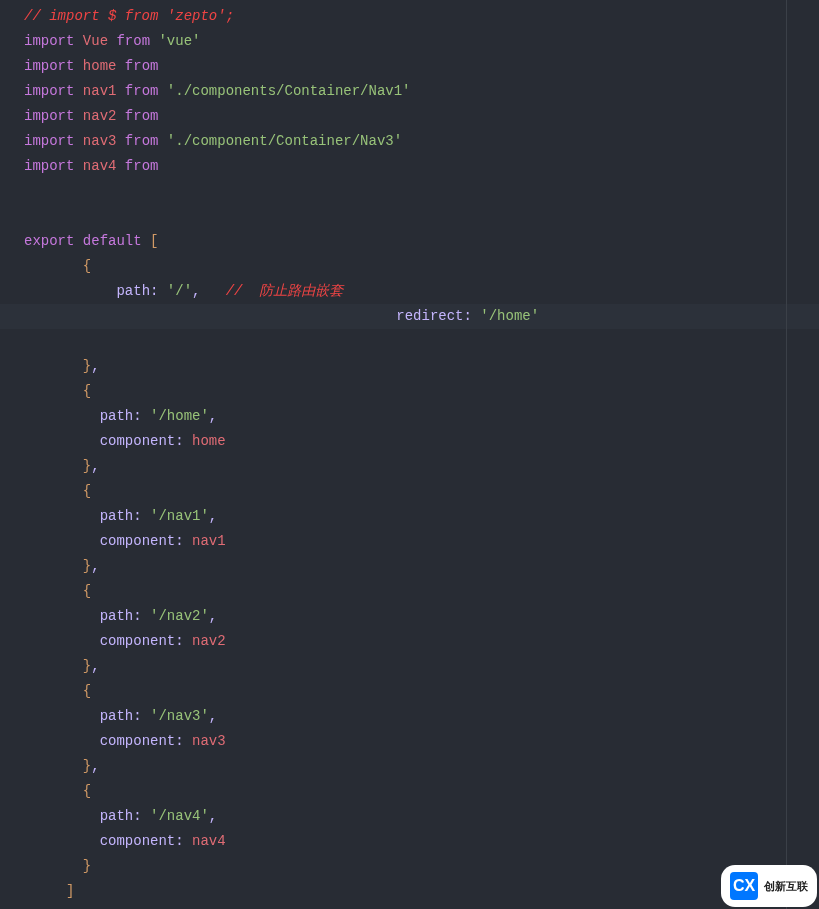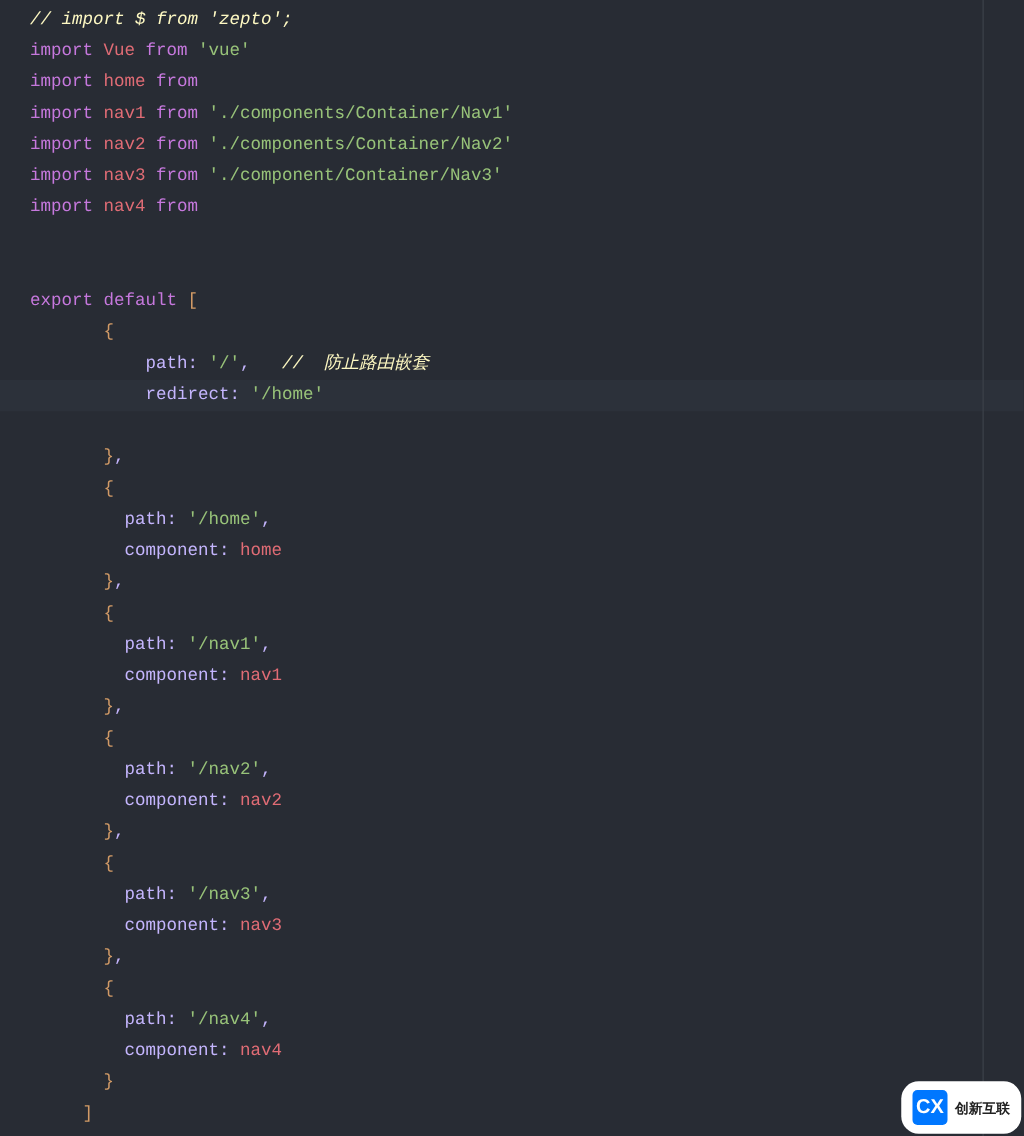--- a/index.html
+++ b/index.html
@@ -24,25 +24,26 @@
   }
   .line {
     display: flex;
     height: 25px;
     line-height: 25px;
     padding-left: 24px;
     white-space: pre;
   }
   .line.highlighted {
     background: #2c313a;
+    justify-content: center;
   }
   .kw-purple { color: #c678dd; }
   .kw-red { color: #e06c75; }
   .str-green { color: #98c379; }
-  .comment { color: #fef9c3; font-style: italic; }
+  .comment { color: #ef4444; font-style: italic; }
   .punct { color: #c4b5fd; }
   .paren { color: #d19a66; }
   .scrollbar {
     position: absolute;
     right: 0;
     top: 0;
     width: 14px;
     height: 100%;
     background: transparent;
   }
@@ -98,21 +99,21 @@
   <div class="code-area">
 
     <div class="line"><span class="comment">// import $ from 'zepto';</span></div>
 
     <div class="line"><span class="kw-purple">import</span><span> </span><span class="kw-red">Vue</span><span> </span><span class="kw-purple">from</span><span> </span><span class="str-green">'vue'</span></div>
 
     <div class="line"><span class="kw-purple">import</span><span> </span><span class="kw-red">home</span><span> </span><span class="kw-purple">from</span><span> </span></div>
 
     <div class="line"><span class="kw-purple">import</span><span> </span><span class="kw-red">nav1</span><span> </span><span class="kw-purple">from</span><span> </span><span class="str-green">'./components/Container/Nav1'</span></div>
 
-    <div class="line"><span class="kw-purple">import</span><span> </span><span class="kw-red">nav2</span><span> </span><span class="kw-purple">from</span><span> </span><span class="str-green">'./components/Container/Nav2'</span></div>
+    <div class="line"><span class="kw-purple">import</span><span> </span><span class="kw-red">nav2</span><span> </span><span class="kw-purple">from</span><span> </span></div>
 
     <div class="line"><span class="kw-purple">import</span><span> </span><span class="kw-red">nav3</span><span> </span><span class="kw-purple">from</span><span> </span><span class="str-green">'./component/Container/Nav3'</span></div>
 
     <div class="line"><span class="kw-purple">import</span><span> </span><span class="kw-red">nav4</span><span> </span><span class="kw-purple">from</span><span> </span></div>
 
     <div class="line"></div>
     <div class="line"></div>
 
     <div class="line"><span class="kw-purple">export</span><span> </span><span class="kw-purple">default</span><span> </span><span class="paren">[</span></div>
 

